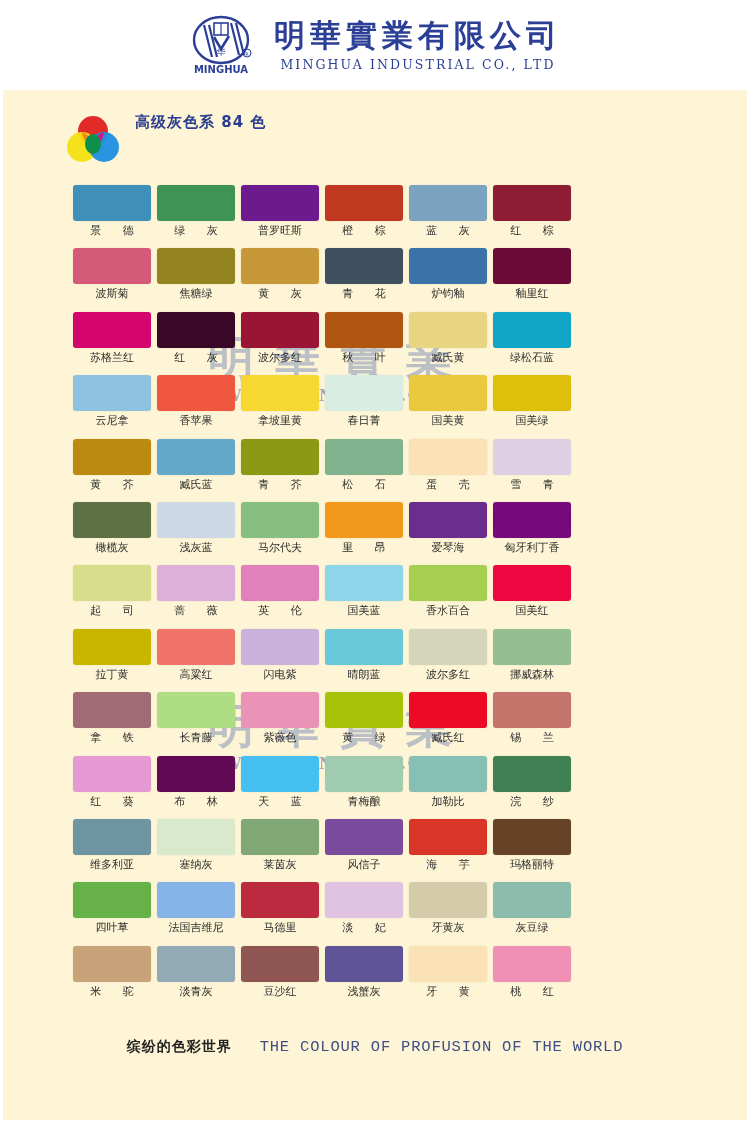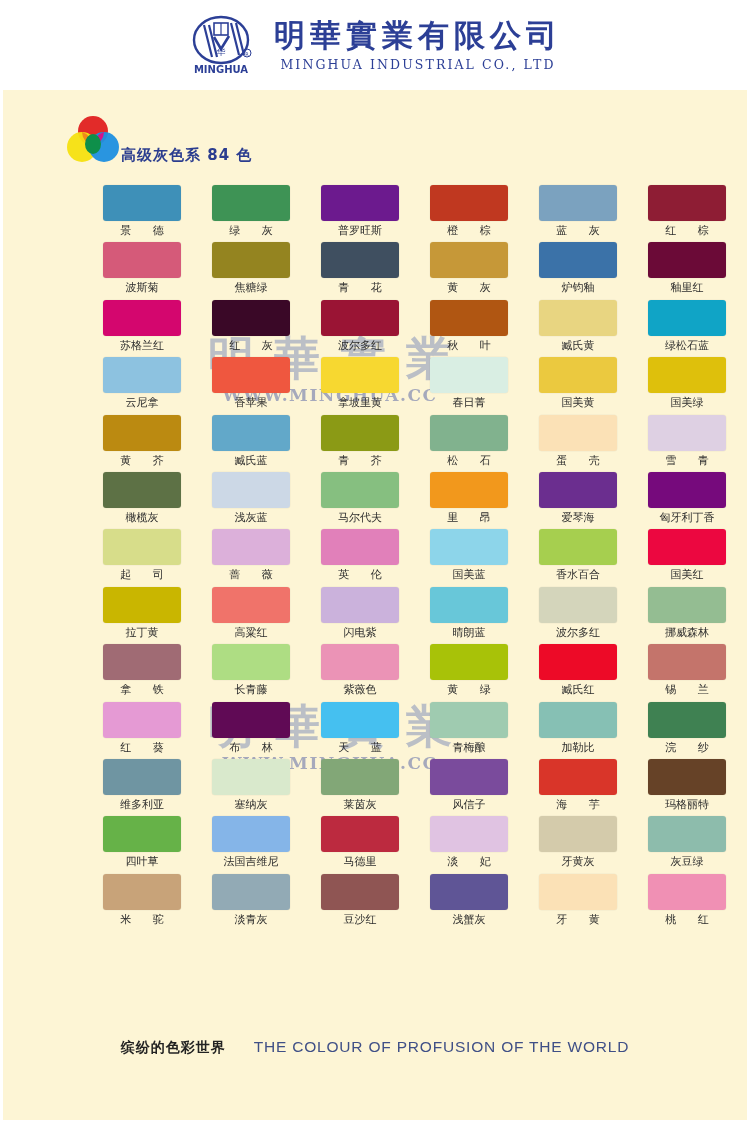--- a/index.html
+++ b/index.html
@@ -35,21 +35,21 @@
   }
 
   
   #sheet{
     position:absolute;left:3px;top:90px;width:744px;height:1030px;
     background:#fdf5d5;
   }
 
   
   #title-row{
-    position:absolute;left:62px;top:23px;display:flex;align-items:flex-end;
+    position:absolute;left:62px;top:23px;display:flex;align-items:flex-start;gap:14px;
   }
   #venn{width:56px;height:52px;position:relative;}
   #series-title{
     font-family:"DejaVu Sans","Liberation Sans",sans-serif;
     font-size:15px;font-weight:bold;color:#2b3d8f;letter-spacing:1px;
   }
 
   
   .watermark{
     position:absolute;pointer-events:none;
@@ -63,23 +63,23 @@
     white-space:nowrap;
   }
   .wm-en{
     font-family:"DejaVu Serif","Liberation Serif",serif;
     font-size:17px;font-weight:bold;color:#3d4f9e;
     letter-spacing:1.5px;margin-top:4px;white-space:nowrap;
   }
 
   
   #grid{
-    position:absolute;left:100px;top:95px;width:590px;
+    position:absolute;left:70px;top:95px;width:590px;
     display:grid;grid-template-columns:repeat(6,78px);
-    column-gap:31px;row-gap:0px;
+    column-gap:31px;row-gap:0px;gap:6px;
   }
   .cell{width:78px;height:57.4px;position:relative;}
   .sw{
     width:78px;height:36px;border-radius:3px;
     box-shadow:0 0 0 .5px rgba(0,0,0,.05);
   }
   .nm{
     width:78px;text-align:center;
     font-family:"DejaVu Sans","Liberation Sans",sans-serif;
     font-size:11px;color:#2d2d2d;line-height:20px;
@@ -90,21 +90,21 @@
   
   #footer{
     position:absolute;left:0;top:948px;width:744px;
     display:flex;align-items:baseline;justify-content:center;gap:28px;
   }
   #footer-cn{
     font-family:"DejaVu Sans","Liberation Sans",sans-serif;
     font-size:14px;font-weight:bold;color:#222;letter-spacing:1px;
   }
   #footer-en{
-    font-family:Liberation Sans, sans-serif;
+    font-family:Liberation Mono, monospace;
     font-size:15.5px;color:#3f4f86;letter-spacing:.8px;
   }
 </style>
 </head>
 <body>
 
 <div id="header">
   <div id="header-inner">
     <div id="logo-mark">
       <svg width="72" height="64" viewBox="0 0 72 64">
@@ -184,26 +184,26 @@
       </div>
       <div class="cell">
         <div class="sw" style="background: rgb(213, 90, 121);"></div>
         <div class="nm">波斯菊</div>
       </div>
       <div class="cell">
         <div class="sw" style="background: rgb(148, 132, 32);"></div>
         <div class="nm">焦糖绿</div>
       </div>
       <div class="cell">
+        <div class="sw" style="background: rgb(198, 152, 56);"></div>
+        <div class="nm sp2">黄 灰</div>
+      </div>
+      <div class="cell">
         <div class="sw" style="background: rgb(63, 79, 96);"></div>
         <div class="nm sp2">青 花</div>
-      </div>
-      <div class="cell">
-        <div class="sw" style="background: rgb(198, 152, 56);"></div>
-        <div class="nm sp2">黄 灰</div>
       </div>
       <div class="cell">
         <div class="sw" style="background: rgb(59, 114, 168);"></div>
         <div class="nm">炉钧釉</div>
       </div>
       <div class="cell">
         <div class="sw" style="background: rgb(107, 10, 55);"></div>
         <div class="nm">釉里红</div>
       </div>
       <div class="cell">

